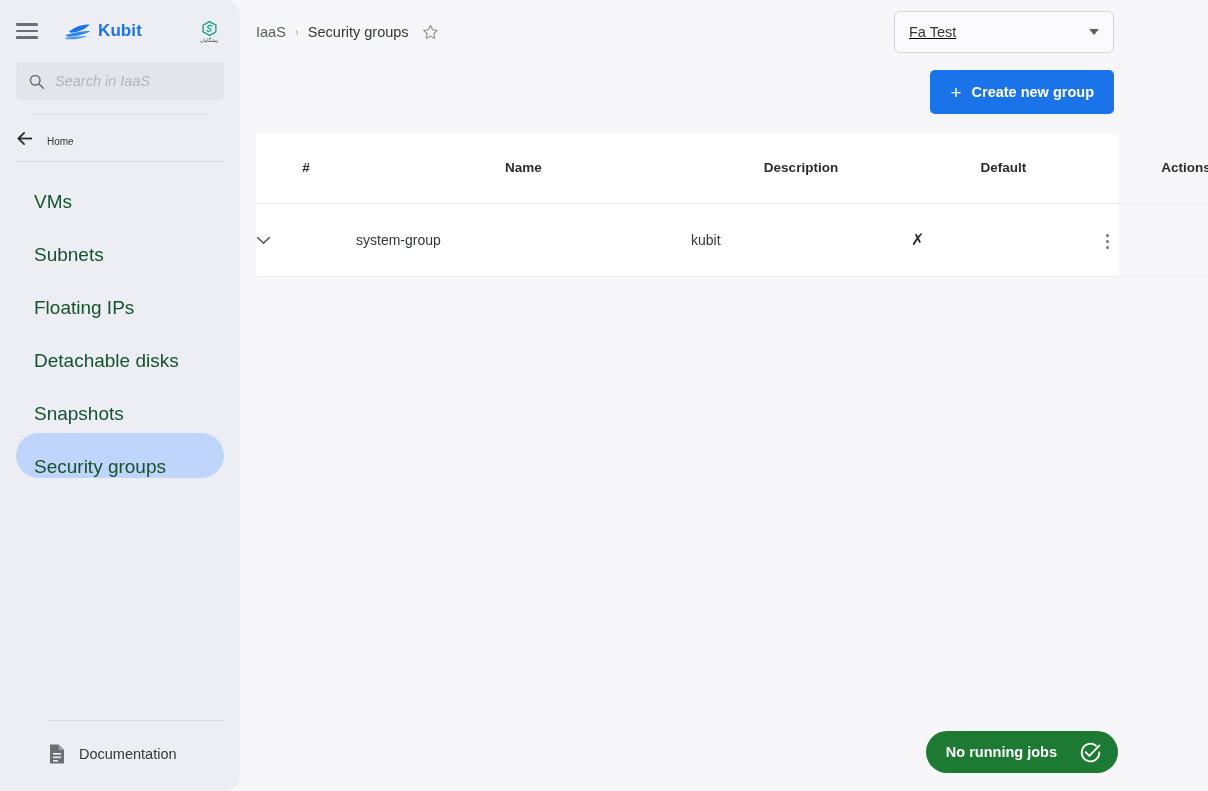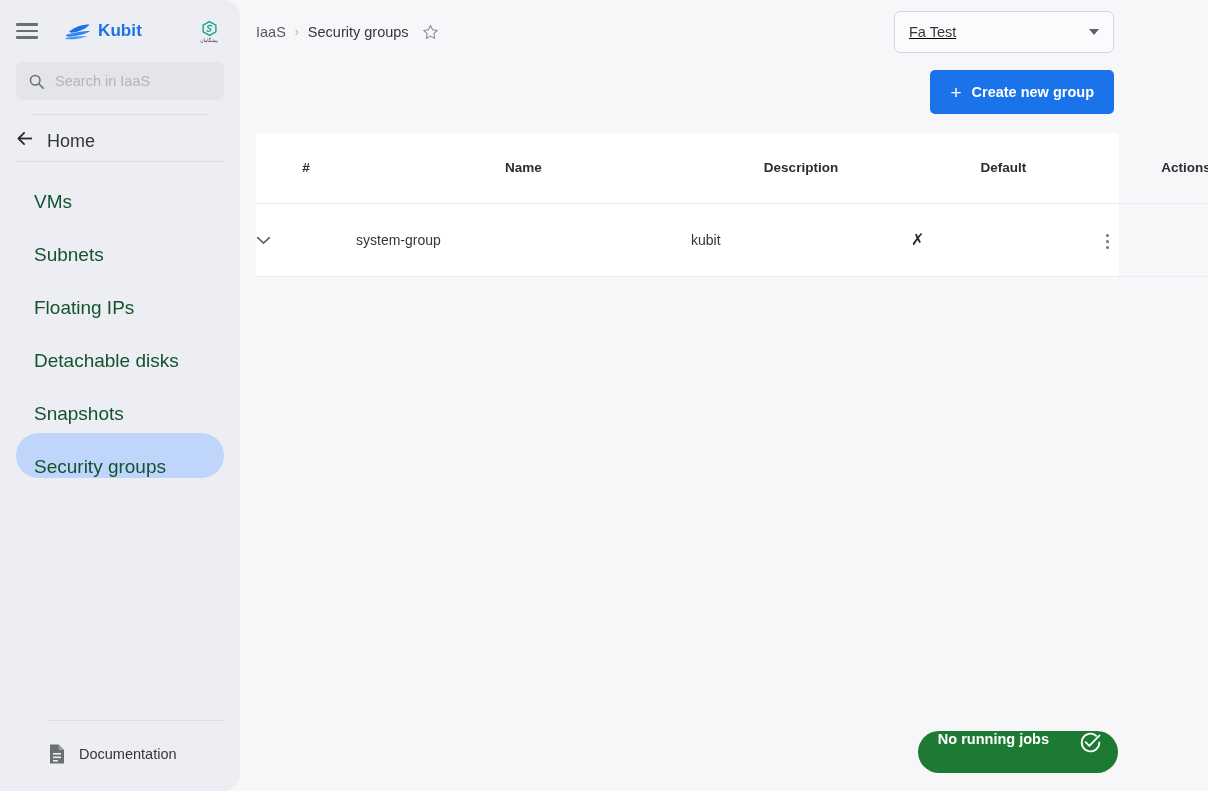--- a/index.html
+++ b/index.html
@@ -81,34 +81,35 @@
     border-radius: 6px;
     display: flex;
     align-items: center;
     padding: 0 12px;
     gap: 10px;
     cursor: text;
   }
   .search-box .ph {
     color: #b3b5ba;
     font-size: 14.5px;
+    font-style: italic;
   }
   .divider-h {
     height: 1px;
     background: #dcdee4;
     margin: 14px 16px 0 16px;
   }
 
   .home-row {
     display: flex; align-items: center; gap: 12px;
     padding: 0 16px;
     height: 46px;
     cursor: pointer;
   }
-  .home-row .lbl { font-size: 18px; color: #35363a; margin-top: 6px; }
+  .home-row .lbl { font-size: 10px; color: #35363a; margin-top: 6px; }
 
   .nav-list { padding: 6px 16px 0 16px; }
   .nav-item {
     height: 45px;
     display: flex; align-items: flex-end;
     padding: 0 18px;
     border-radius: 23px;
     font-size: 19px;
     color: #14532d;
     cursor: pointer;
@@ -247,22 +248,22 @@
 
   
   .jobs-pill {
     position: absolute;
     right: 24px;
     bottom: 18px;
     height: 42px;
     background: #1d7a33;
     border-radius: 21px;
     display: flex;
-    align-items: flex-start;
-    gap: 30px;
+    align-items: center;
+    gap: 22px;
     padding: 0 16px 0 20px;
     cursor: pointer;
     z-index: 30;
   }
   .jobs-pill .txt { color: #ffffff; font-size: 14.5px; font-weight: 700; }
 </style>
 </head>
 <body>
 
 <div class="app">

